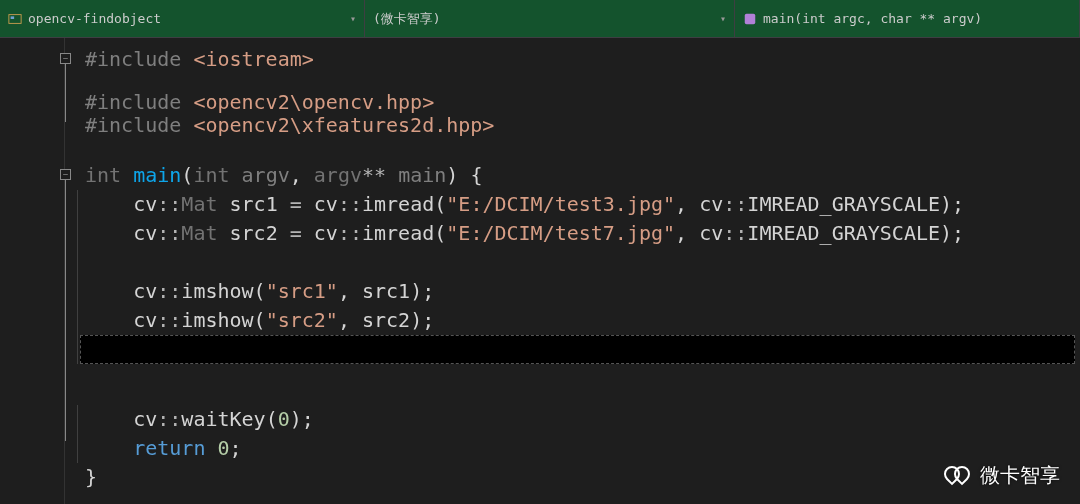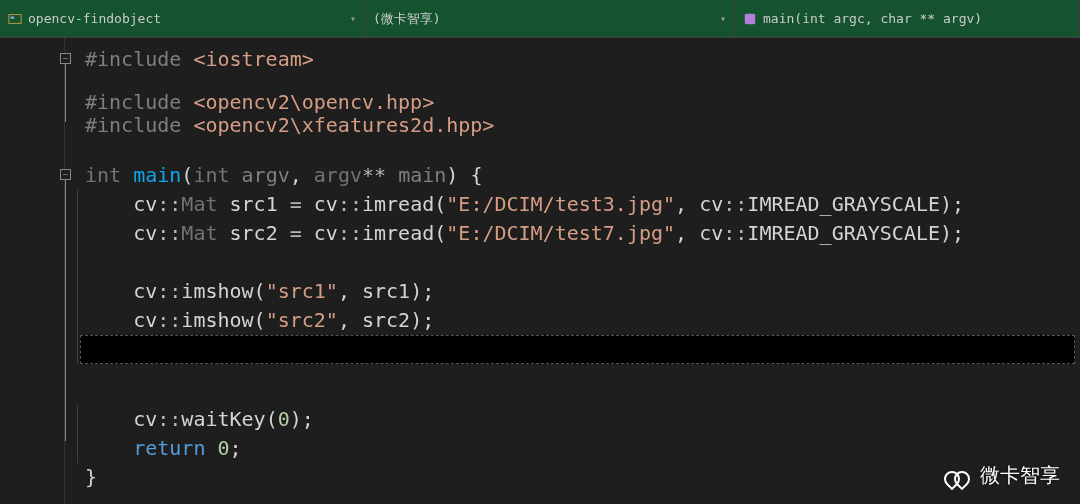--- a/index.html
+++ b/index.html
@@ -25,21 +25,21 @@
 .kw2{color:#569cd6}
 .type{color:#737373}
 .str{color:#d69d85}
 .op{color:#b4b4b4}
 .fn{color:#0ea5e9}
 .param{color:#7f7f7f}
 .punct{color:#d4d4d4}
 .num{color:#b5cea8}
 .inc-kw{color:#7f7f7f}
 .angle{color:#d69d85}
-.watermark{position:absolute;bottom:15px;right:20px;display:flex;align-items:flex-end;color:#fff;font-family:"Microsoft YaHei",sans-serif;font-size:20px;text-shadow:0 0 3px rgba(0,0,0,0.8)}
+.watermark{position:absolute;bottom:15px;right:20px;display:flex;align-items:flex-start;color:#fff;font-family:"Microsoft YaHei",sans-serif;font-size:20px;text-shadow:0 0 3px rgba(0,0,0,0.8)}
 .wm-icon{width:26px;height:22px;margin-right:10px;position:relative}
 .wm-icon::before,.wm-icon::after{content:"";position:absolute;border:2px solid #fff;border-radius:50% 50% 50% 0;transform:rotate(-45deg)}
 .wm-icon::before{width:12px;height:12px;left:0;top:4px}
 .wm-icon::after{width:12px;height:12px;left:10px;top:4px}
 </style>
 </head>
 <body>
 
 <div class="navbar">
   <div class="nav-item proj">

